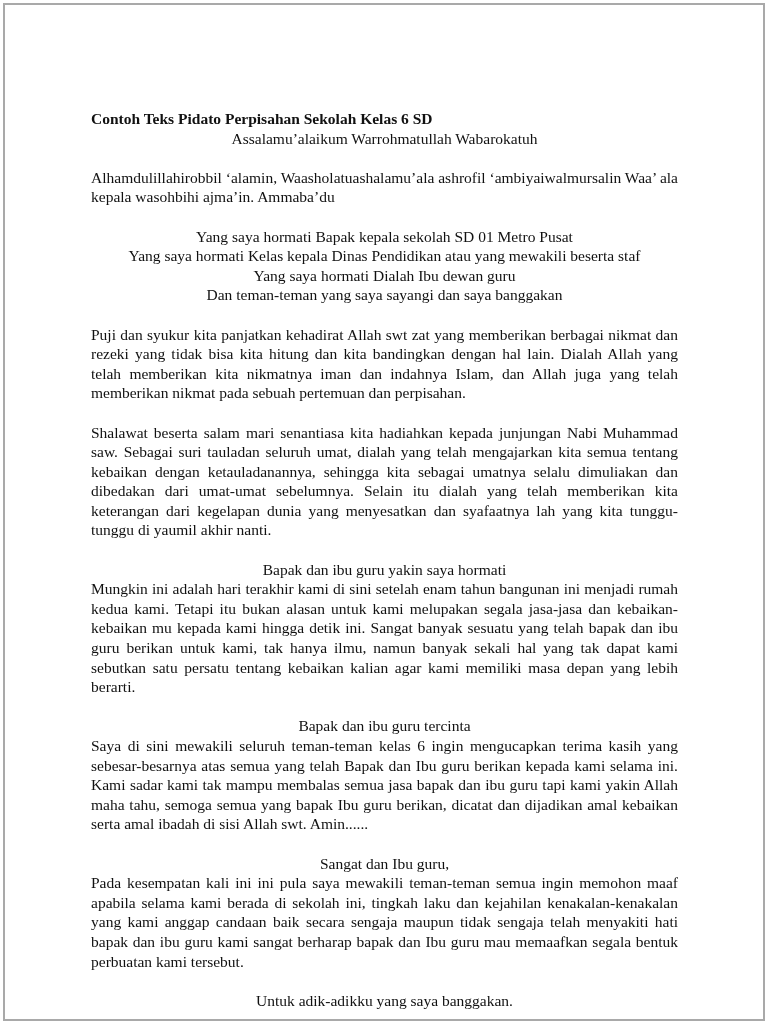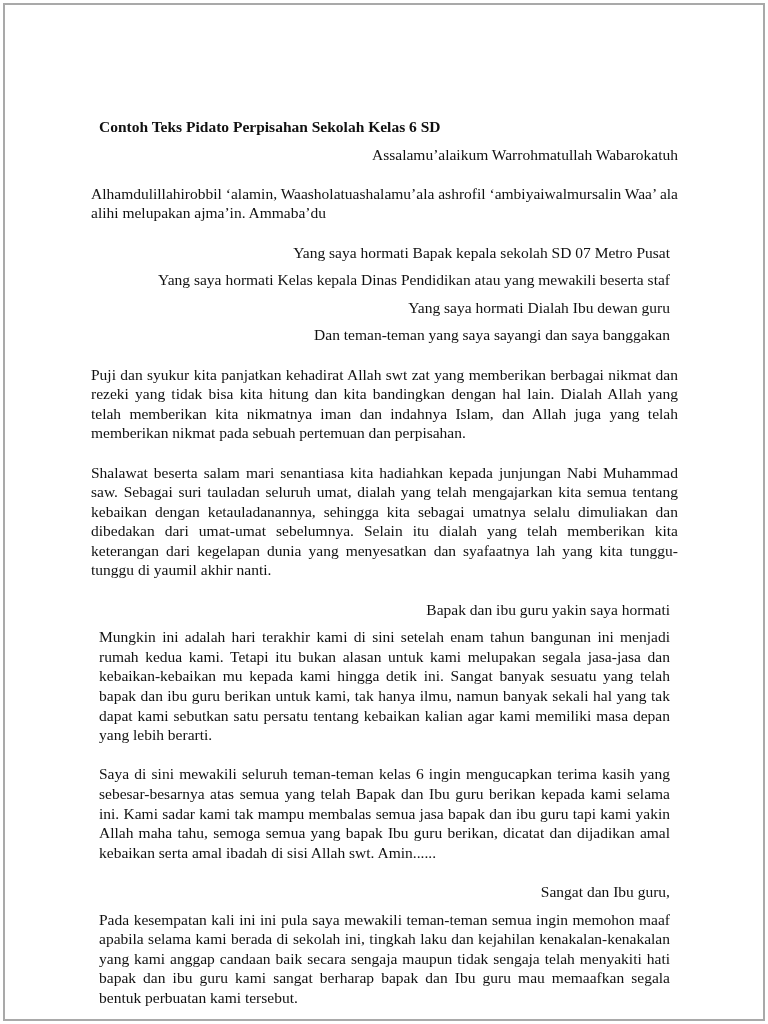--- a/index.html
+++ b/index.html
@@ -36,53 +36,54 @@
   .block {
     margin: 0 0 19.6px 0;
   }
   .title-line {
     font-weight: bold;
   }
   .para {
     text-align: justify;
   }
   .line {
-    text-align: right;
+    text-align: center;
   }
-  p { margin: 8px; }
+  p { margin: 0; }
 </style>
 </head>
 <body>
 
 <div class="page-frame"></div>
 
 <div class="doc-content">
 
   <p class="title-line">Contoh Teks Pidato Perpisahan Sekolah Kelas 6 SD</p>
   <p class="line block">Assalamu’alaikum Warrohmatullah Wabarokatuh</p>
 
-  <p class="para block">Alhamdulillahirobbil ‘alamin, Waasholatuashalamu’ala ashrofil ‘ambiyaiwalmursalin Waa’ ala alihi melupakan ajma’in. Ammaba’du</p>
+  <p class="para block">Alhamdulillahirobbil ‘alamin, Waasholatuashalamu’ala ashrofil ‘ambiyaiwalmursalin Waa’ ala kepala wasohbihi ajma’in. Ammaba’du</p>
 
   <div class="block">
-    <p class="line">Yang saya hormati Bapak kepala sekolah SD 07 Metro Pusat</p>
+    <p class="line">Yang saya hormati Bapak kepala sekolah SD 01 Metro Pusat</p>
     <p class="line">Yang saya hormati Kelas kepala Dinas Pendidikan atau yang mewakili beserta staf</p>
     <p class="line">Yang saya hormati Dialah Ibu dewan guru</p>
     <p class="line">Dan teman-teman yang saya sayangi dan saya banggakan</p>
   </div>
 
   <p class="para block">Puji dan syukur kita panjatkan kehadirat Allah swt zat yang memberikan berbagai nikmat dan rezeki yang tidak bisa kita hitung dan kita bandingkan dengan hal lain. Dialah Allah yang telah memberikan kita nikmatnya iman dan indahnya Islam, dan Allah juga yang telah memberikan nikmat pada sebuah pertemuan dan perpisahan.</p>
 
   <p class="para block">Shalawat beserta salam mari senantiasa kita hadiahkan kepada junjungan Nabi Muhammad saw. Sebagai suri tauladan seluruh umat, dialah yang telah mengajarkan kita semua tentang kebaikan dengan ketauladanannya, sehingga kita sebagai umatnya selalu dimuliakan dan dibedakan dari umat-umat sebelumnya. Selain itu dialah yang telah memberikan kita keterangan dari kegelapan dunia yang menyesatkan dan syafaatnya lah yang kita tunggu-tunggu di yaumil akhir nanti.</p>
 
   <div class="block">
     <p class="line">Bapak dan ibu guru yakin saya hormati</p>
     <p class="para">Mungkin ini adalah hari terakhir kami di sini setelah enam tahun bangunan ini menjadi rumah kedua kami. Tetapi itu bukan alasan untuk kami melupakan segala jasa-jasa dan kebaikan-kebaikan mu kepada kami hingga detik ini. Sangat banyak sesuatu yang telah bapak dan ibu guru berikan untuk kami, tak hanya ilmu, namun banyak sekali hal yang tak dapat kami sebutkan satu persatu tentang kebaikan kalian agar kami memiliki masa depan yang lebih berarti.</p>
   </div>
 
   <div class="block">
+    <p class="line">Bapak dan ibu guru tercinta</p>
     <p class="para">Saya di sini mewakili seluruh teman-teman kelas 6 ingin mengucapkan terima kasih yang sebesar-besarnya atas semua yang telah Bapak dan Ibu guru berikan kepada kami selama ini. Kami sadar kami tak mampu membalas semua jasa bapak dan ibu guru tapi kami yakin Allah maha tahu, semoga semua yang bapak Ibu guru berikan, dicatat dan dijadikan amal kebaikan serta amal ibadah di sisi Allah swt. Amin......</p>
   </div>
 
   <div class="block">
     <p class="line">Sangat dan Ibu guru,</p>
     <p class="para">Pada kesempatan kali ini ini pula saya mewakili teman-teman semua ingin memohon maaf apabila selama kami berada di sekolah ini, tingkah laku dan kejahilan kenakalan-kenakalan yang kami anggap candaan baik secara sengaja maupun tidak sengaja telah menyakiti hati bapak dan ibu guru kami sangat berharap bapak dan Ibu guru mau memaafkan segala bentuk perbuatan kami tersebut.</p>
   </div>
 
   <p class="line">Untuk adik-adikku yang saya banggakan.</p>
 

